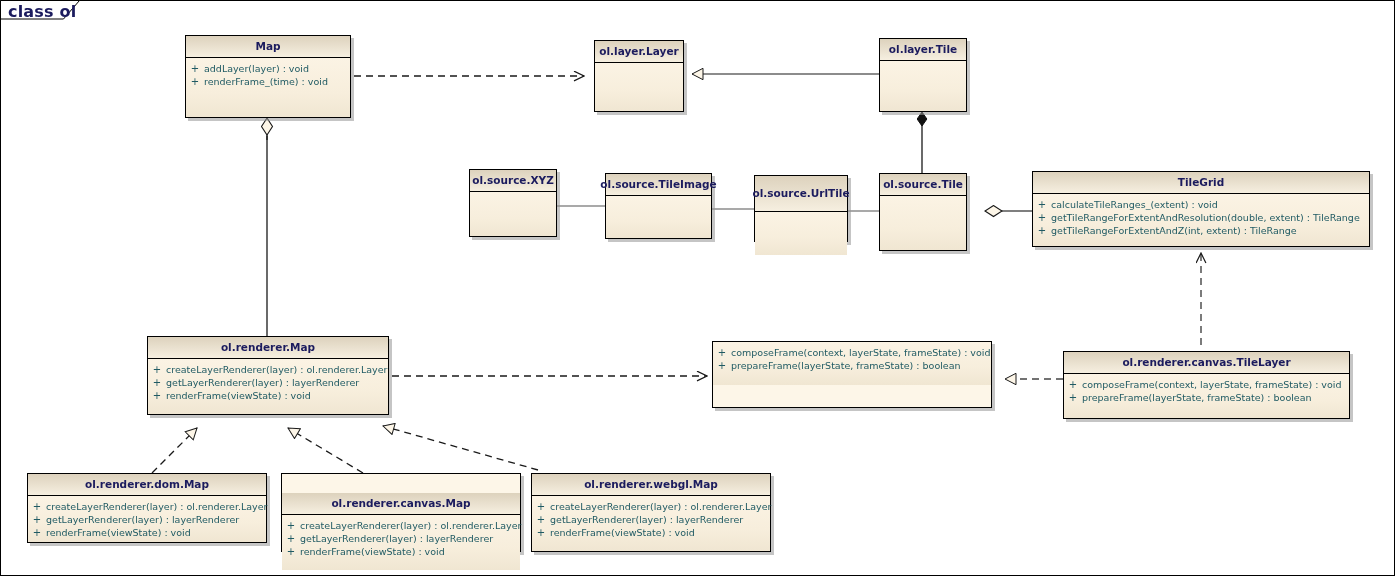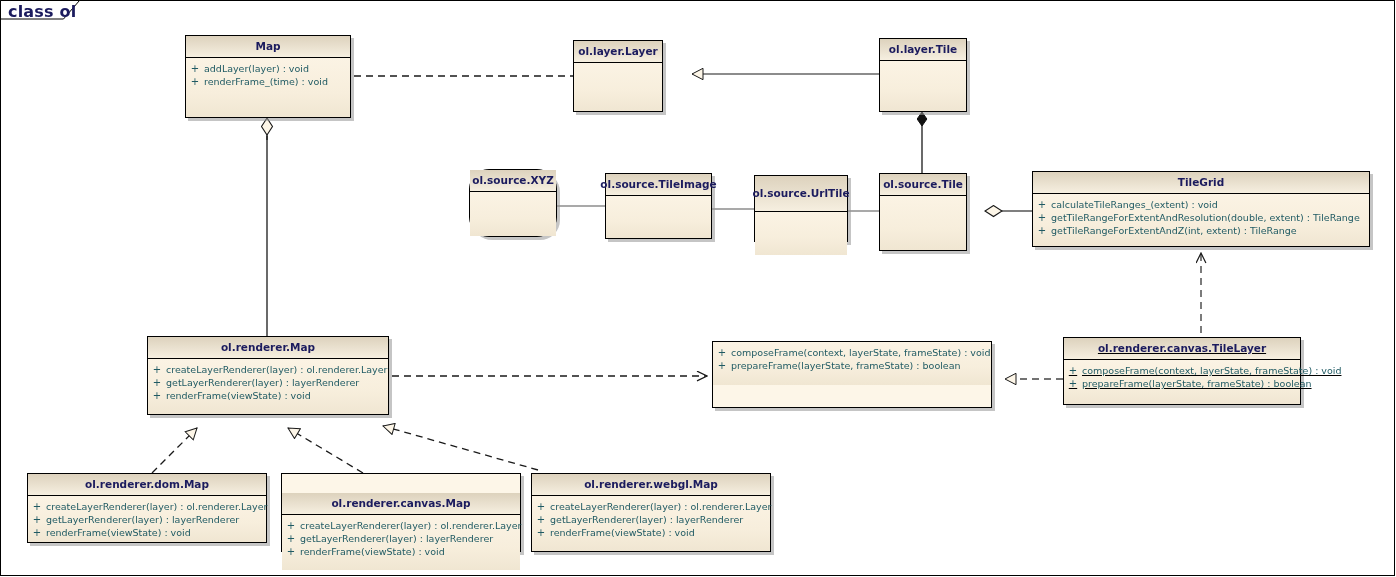--- a/index.html
+++ b/index.html
@@ -203,29 +203,29 @@
           <div class="uml-row">
             <span class="uml-vis">+</span>
             <span class="uml-sig">addLayer(layer) : void</span>
           </div>
           <div class="uml-row">
             <span class="uml-vis">+</span>
             <span class="uml-sig">renderFrame_(time) : void</span>
           </div>
         </div>
       </div>
-      <div class="uml-class" style="left: 573px; top: 40px; width: 90px; height: 72px;">
+      <div class="uml-class" style="left: 594px; top: 40px; width: 90px; height: 72px;">
         <div class="uml-header" style="height: 22px;">ol.layer.Layer</div>
         <div class="uml-body empty"></div>
       </div>
       <div class="uml-class" style="left: 879px; top: 38px; width: 88px; height: 74px;">
         <div class="uml-header" style="height: 22px;">ol.layer.Tile</div>
         <div class="uml-body empty"></div>
       </div>
-      <div class="uml-class" style="left: 469px; top: 169px; width: 88px; height: 68px; border-radius: 20px;">
+      <div class="uml-class" style="left: 469px; top: 169px; width: 88px; height: 68px;">
         <div class="uml-header" style="height: 22px;">ol.source.XYZ</div>
         <div class="uml-body empty"></div>
       </div>
       <div class="uml-class" style="left: 605px; top: 173px; width: 107px; height: 66px;">
         <div class="uml-header" style="height: 22px;">ol.source.TileImage</div>
         <div class="uml-body empty"></div>
       </div>
       <div class="uml-class" style="left: 754px; top: 175px; width: 94px; height: 67px;">
         <div class="uml-header" style="height: 36px;">ol.source.UrlTile</div>
         <div class="uml-body empty"></div>
@@ -273,21 +273,21 @@
           <div class="uml-row">
             <span class="uml-vis">+</span>
             <span class="uml-sig">composeFrame(context, layerState, frameState) : void</span>
           </div>
           <div class="uml-row">
             <span class="uml-vis">+</span>
             <span class="uml-sig">prepareFrame(layerState, frameState) : boolean</span>
           </div>
         </div>
       </div>
-      <div class="uml-class" style="left: 1063px; top: 337px; width: 238px; height: 68px; text-decoration: underline;">
+      <div class="uml-class" style="left: 1063px; top: 351px; width: 287px; height: 68px;">
         <div class="uml-header" style="height: 22px;">ol.renderer.canvas.TileLayer</div>
         <div class="uml-body">
           <div class="uml-row">
             <span class="uml-vis">+</span>
             <span class="uml-sig">composeFrame(context, layerState, frameState) : void</span>
           </div>
           <div class="uml-row">
             <span class="uml-vis">+</span>
             <span class="uml-sig">prepareFrame(layerState, frameState) : boolean</span>
           </div>

